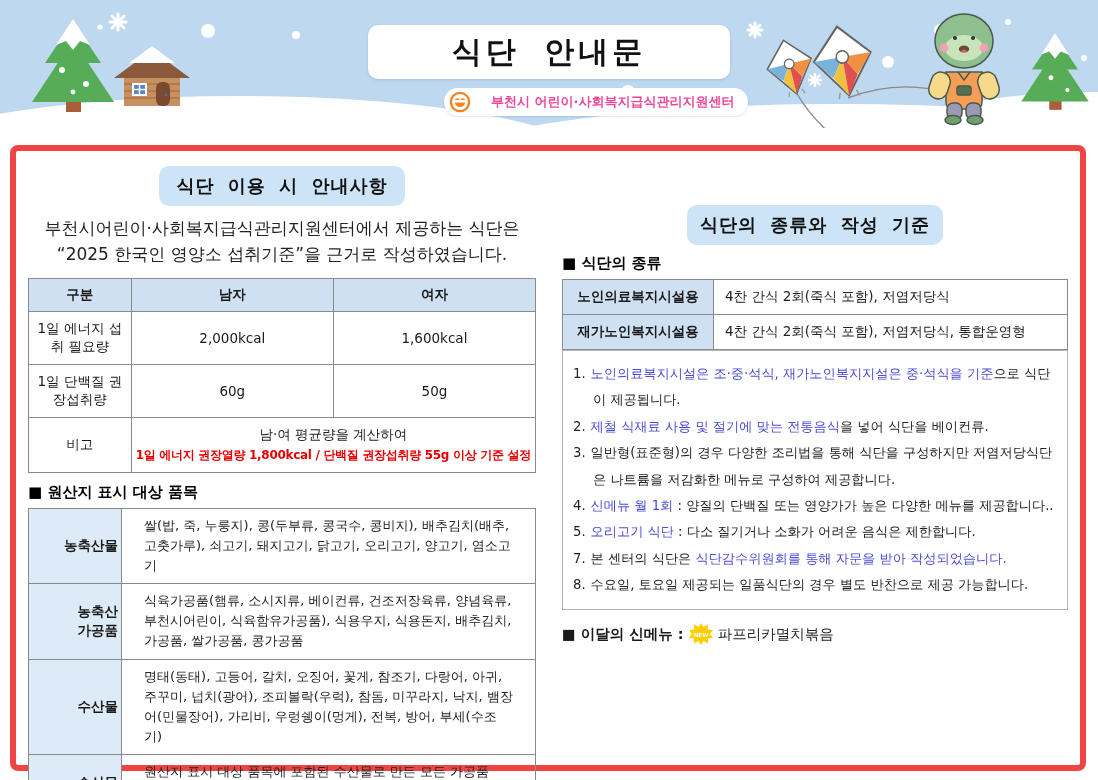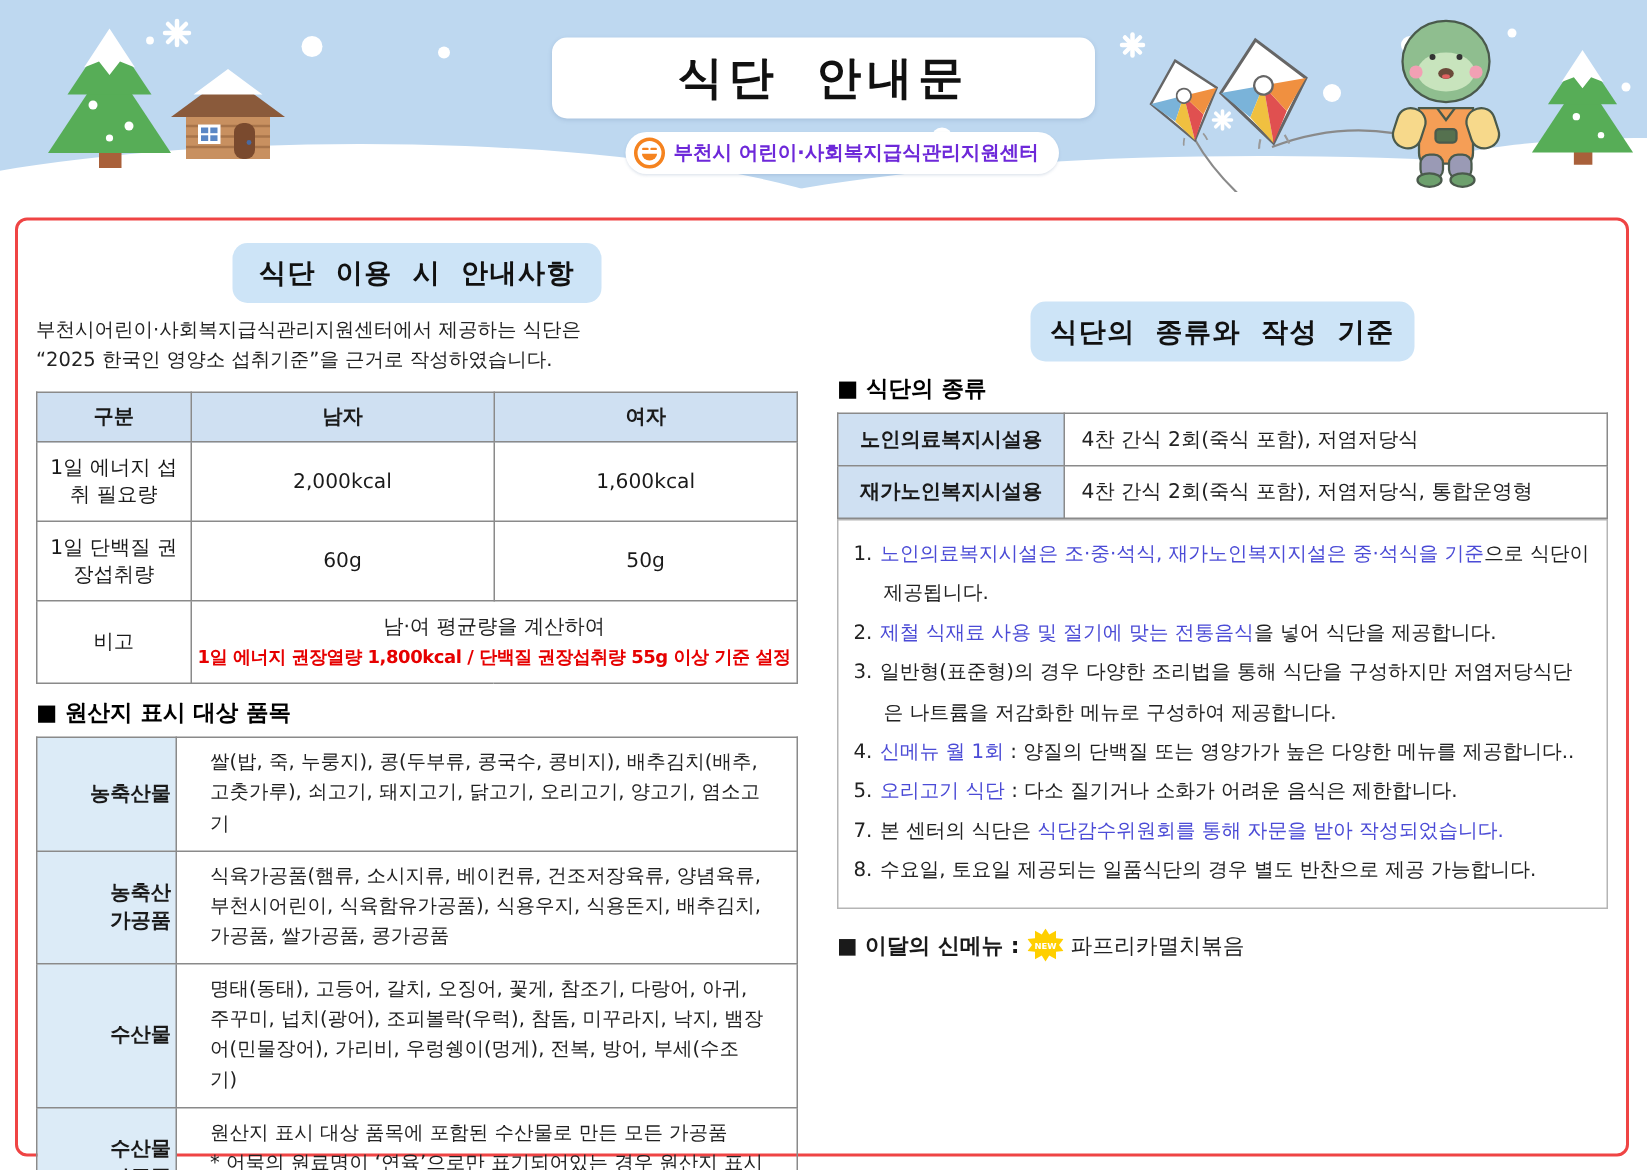--- a/index.html
+++ b/index.html
@@ -15,38 +15,38 @@
   .ground2{left:430px;top:104px;width:820px;height:130px;}
   .ground3{left:880px;top:92px;width:420px;height:120px;}
   .deco{position:absolute;}
   .title-box{
     position:absolute;left:368px;top:25px;width:362px;height:54px;background:#fff;
     border-radius:10px;box-shadow:0 1px 3px rgba(90,120,160,.25);
     display:flex;align-items:center;justify-content:center;
     font-size:30px;font-weight:bold;letter-spacing:4px;word-spacing:10px;color:#111;
   }
   .org-pill{
-    position:absolute;left:417px;top:88px;height:28px;background:#fff;border-radius:14px;
-    display:flex;align-items:center;gap:5px;padding:0 14px 0 5px;
-    font-size:13px;font-weight:bold;color:#6d28d9;box-shadow:0 1px 2px rgba(90,120,160,.2);
+    position:absolute;left:444px;top:88px;height:28px;background:#fff;border-radius:14px;
+    display:flex;align-items:center;gap:20px;padding:0 14px 0 5px;
+    font-size:13px;font-weight:bold;color:#ec4899;box-shadow:0 1px 2px rgba(90,120,160,.2);
   }
   
   .main-box{
     position:absolute;left:10px;top:145px;width:1076px;height:626px;
-    border:2px solid #ef4444;border-radius:8px;background:#fff;box-sizing:border-box;
+    border:6px solid #ef4444;border-radius:8px;background:#fff;box-sizing:border-box;
     padding:15px 12px 10px 12px;display:flex;gap:26px;
   }
   .col-left{width:508px;flex:none;}
   .col-right{flex:1;min-width:0;}
   .section-badge{
     margin:0 auto 9px auto;background:#cde4f7;border-radius:10px;text-align:center;
     font-size:18px;font-weight:bold;letter-spacing:1px;word-spacing:6px;
     padding:8px 0;width:246px;color:#111;
   }
-  .intro{ text-align:left;font-size:13px;line-height:1.55;margin:2px 0 10px 0;color:#222;}
+  .intro{ text-align:center;font-size:17px;line-height:1.55;margin:2px 0 10px 0;color:#222;}
   h3.sec{font-size:15px;font-weight:bold;margin:10px 0 6px 0;color:#000;}
   table{border-collapse:collapse;width:100%;}
   th,td{border:1px solid #8a8a8a;}
   
   .nutri{font-size:13.5px;}
   .nutri th{background:#cfe0f2;font-weight:bold;padding:7px 4px;text-align:center;}
   .nutri td{padding:8px 4px;text-align:center;}
   .nutri td.lbl{font-size:13.5px;}
   .note-l1{font-size:13.5px;color:#222;}
   .note-l2{font-size:12px;font-weight:bold;color:#e60000;white-space:nowrap;letter-spacing:-0.3px;margin-top:3px;}
@@ -283,21 +283,21 @@
         <td>4찬 간식 2회(죽식 포함), 저염저당식, 통합운영형</td>
       </tr>
     </tbody>
       </table>
 
     <div class="criteria-box">
       <div class="crit-item">
         <span class="num">1.</span><span class="blue">노인의료복지시설은 조·중·석식, 재가노인복지지설은 중·석식을 기준</span><span>으로 식단이 제공됩니다.</span>
       </div>
       <div class="crit-item">
-        <span class="num">2.</span><span class="blue">제철 식재료 사용 및 절기에 맞는 전통음식</span><span>을 넣어 식단을 제공합니다.</span>
+        <span class="num">2.</span><span class="blue">제철 식재료 사용 및 절기에 맞는 전통음식</span><span>을 넣어 식단을 베이컨류.</span>
       </div>
       <div class="crit-item">
         <span class="num">3.</span><span>일반형(표준형)의 경우 다양한 조리법을 통해 식단을 구성하지만 저염저당식단은 나트륨을 저감화한 메뉴로 구성하여 제공합니다.</span><span></span>
       </div>
       <div class="crit-item">
         <span class="num">4.</span><span class="blue">신메뉴 월 1회</span><span> : 양질의 단백질 또는 영양가가 높은 다양한 메뉴를 제공합니다..</span>
       </div>
       <div class="crit-item">
         <span class="num">5.</span><span class="blue">오리고기 식단</span><span> : 다소 질기거나 소화가 어려운 음식은 제한합니다.</span>
       </div>

